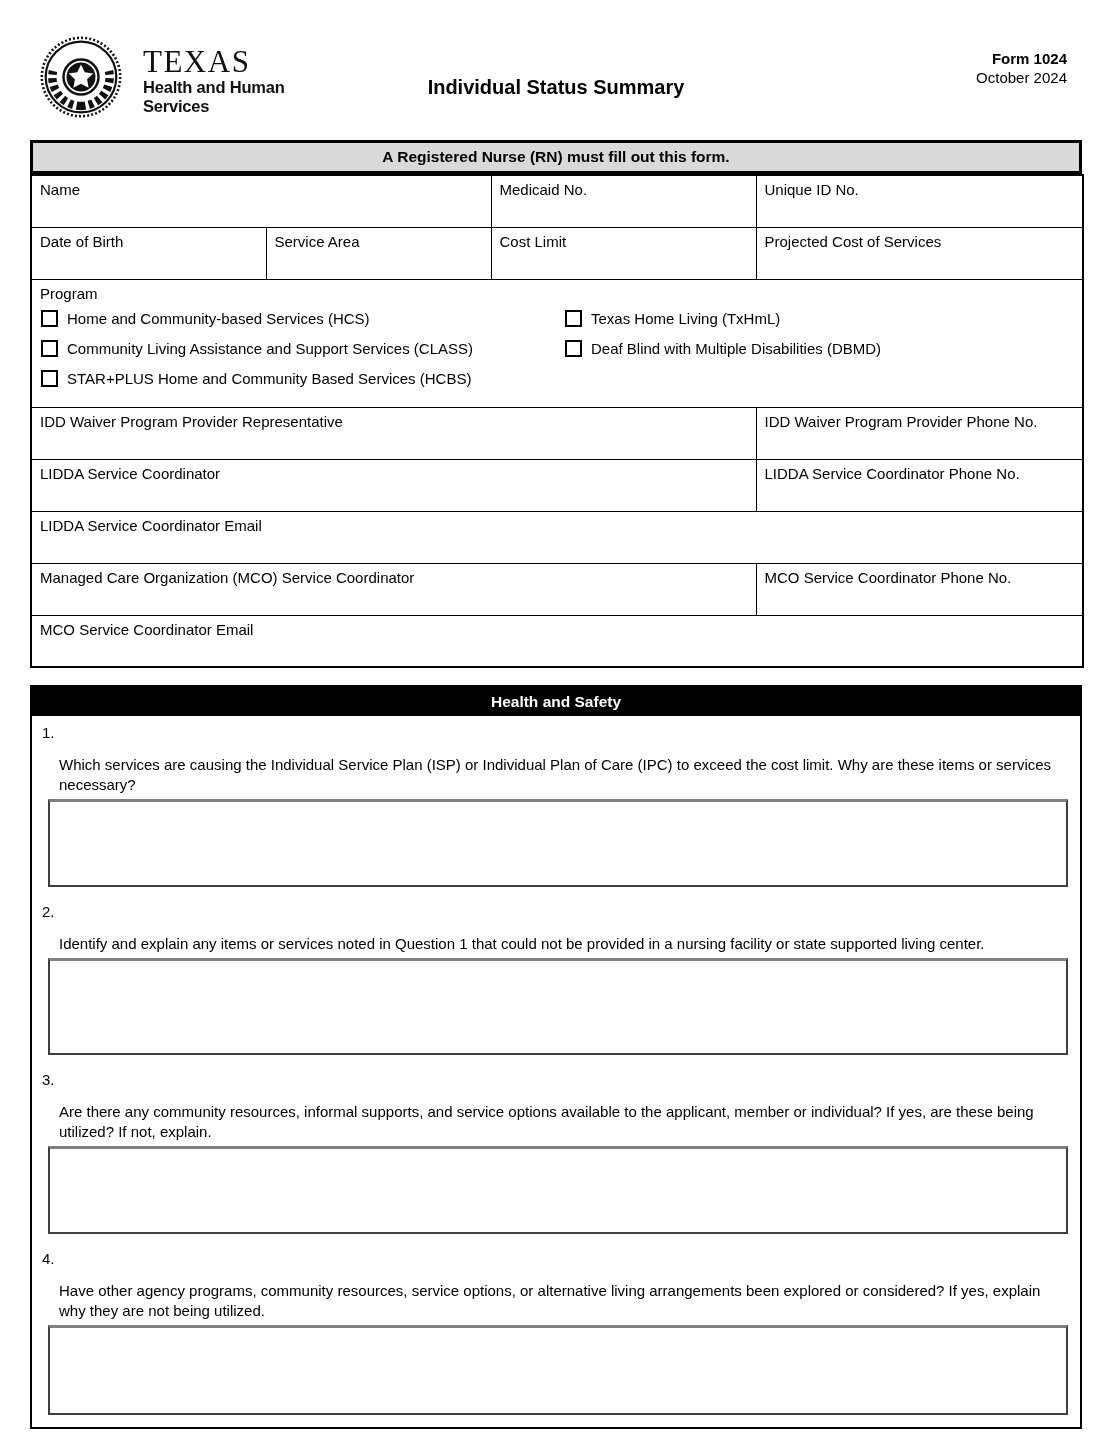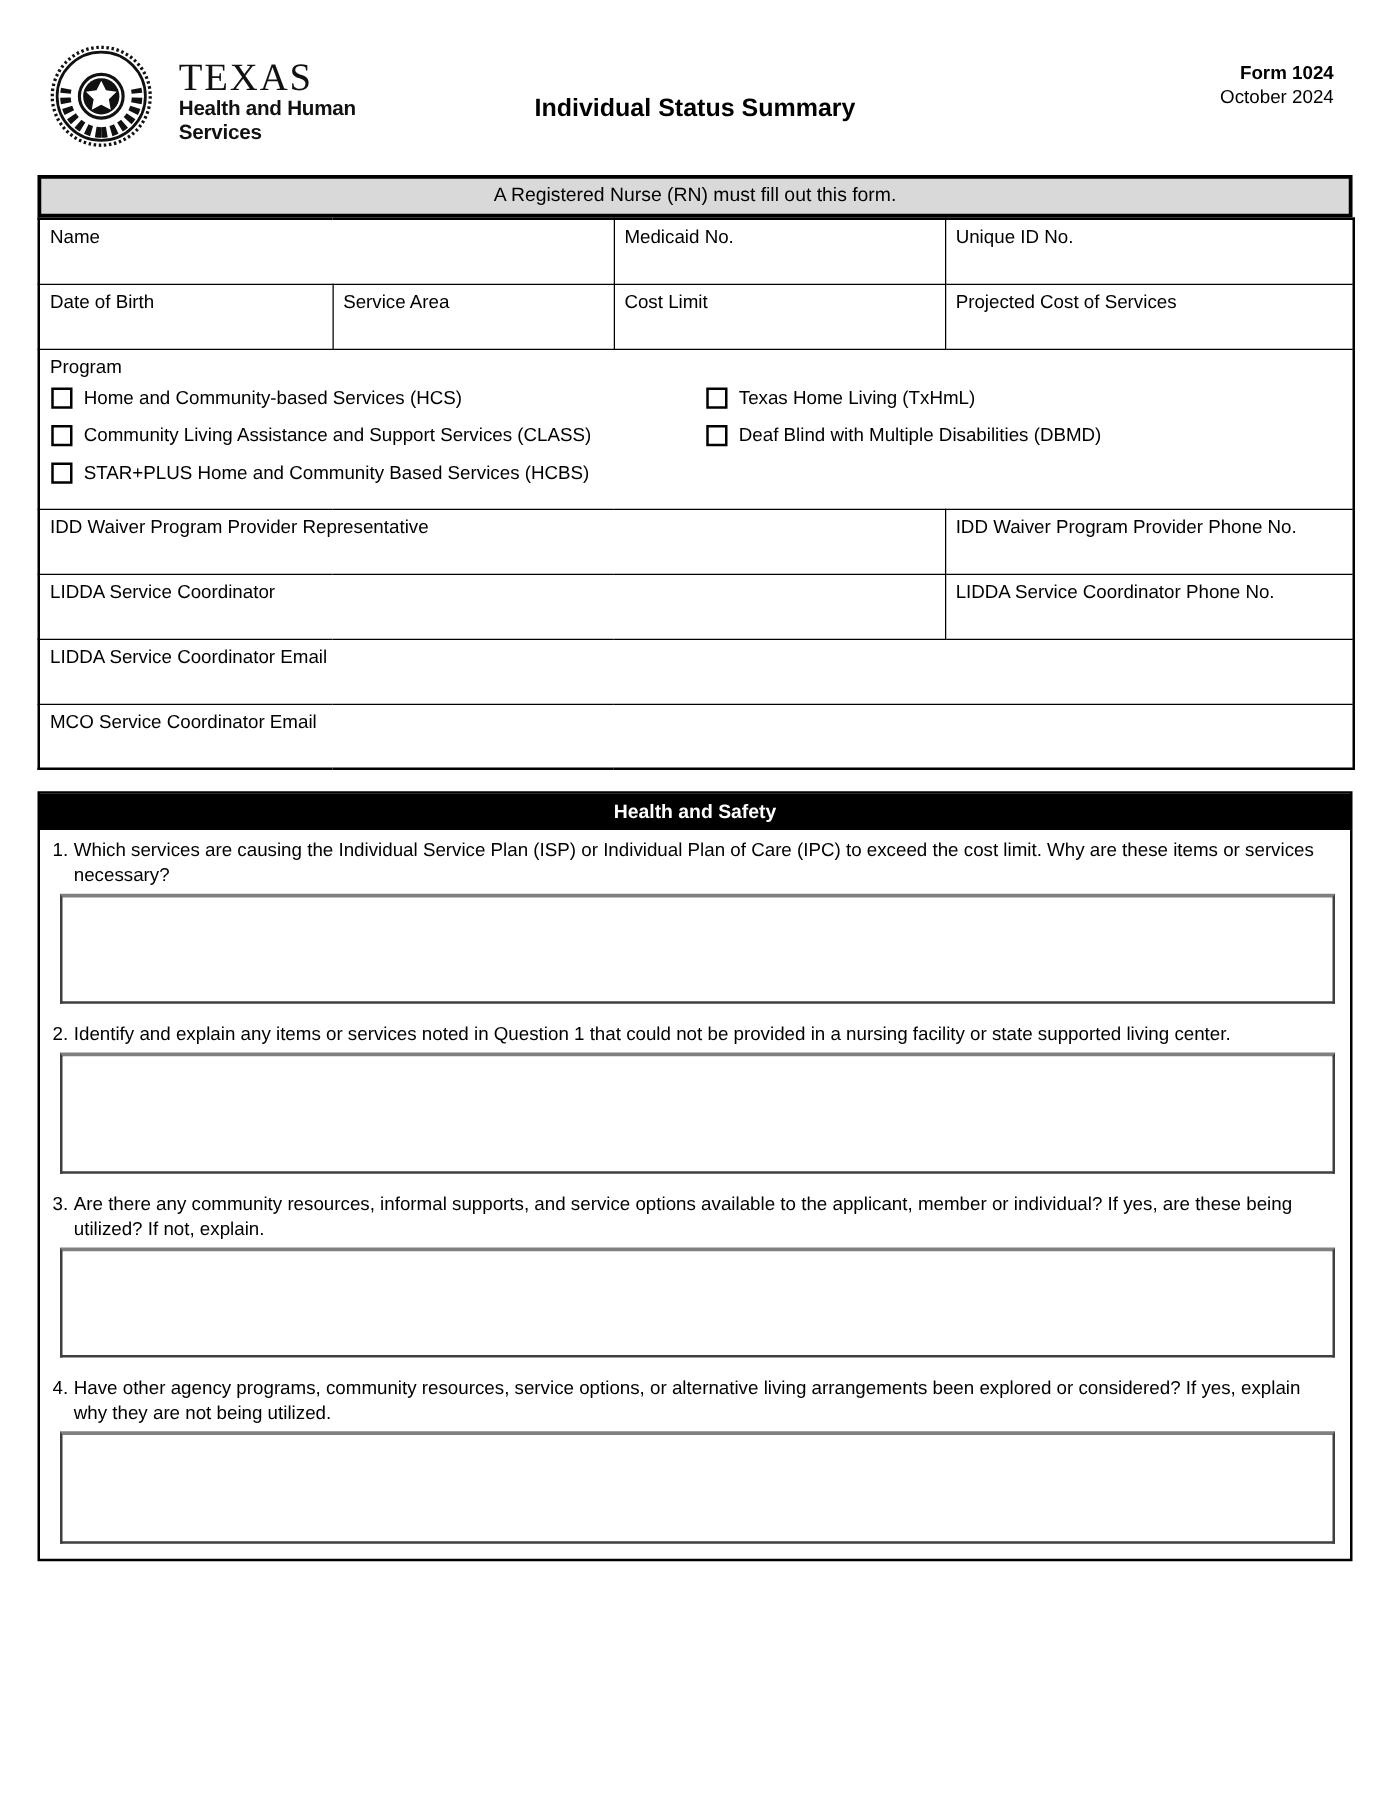--- a/index.html
+++ b/index.html
@@ -26,21 +26,21 @@
   .page-title {
     position:absolute; left:0; right:0; top:76px;
     text-align:center; font-size:20px; font-weight:bold;
   }
 
   
   .rn-banner {
     width:1052px; height:34px;
     border:3px solid #000; background:#d9d9d9;
     display:flex; align-items:center; justify-content:center;
-    font-size:15.5px; font-weight:normal;
+    font-size:15.5px; font-weight:bold;
   }
 
   
   .info-table {
     width:1052px; margin-top:0;
     border-collapse:collapse; border:2px solid #000;
     table-layout:fixed;
   }
   .info-table td {
     border:1.5px solid #000;
@@ -73,21 +73,21 @@
   }
   .hs-header {
     background:#000; color:#fff; height:29px;
     display:flex; align-items:center; justify-content:center;
     font-size:15.5px; font-weight:bold;
   }
   .hs-body { padding:7px 10px 12px 10px; }
   .question { margin-bottom:0; }
   .q-label { display:flex; font-size:15px; line-height:20px; margin-bottom:4px; }
   .q-num { flex:0 0 17px; }
-  .q-text { flex:1 1 auto; padding-right:2px; }
+  .q-text { flex:1 1 auto; padding-right:2px;margin-top:32px; }
   .answer-box {
     margin:2px 2px 15px 6px;
     border:2px solid #3f3f3f;
     border-top:3px solid #808080;
     background:#fff;
   }
 </style>
 </head>
 <body>
 
@@ -209,20 +209,30 @@
       </td>
     </tr>
     <tr class="h52">
       <td colspan="4">
         <div class="lbl">LIDDA Service Coordinator Email</div>
         <div class="inp"></div>
       </td>
     </tr>
 
     <tr class="h52">
+      <td colspan="3">
+        <div class="lbl">Managed Care Organization (MCO) Service Coordinator</div>
+        <div class="inp"></div>
+      </td>
+      <td>
+        <div class="lbl">MCO Service Coordinator Phone No.</div>
+        <div class="inp"></div>
+      </td>
+    </tr>
+    <tr class="h52">
       <td colspan="4">
         <div class="lbl">MCO Service Coordinator Email</div>
         <div class="inp"></div>
       </td>
     </tr>
   </tbody>
     </table>
 
   <div class="hs-section">
     <div class="hs-header">Health and Safety</div>

